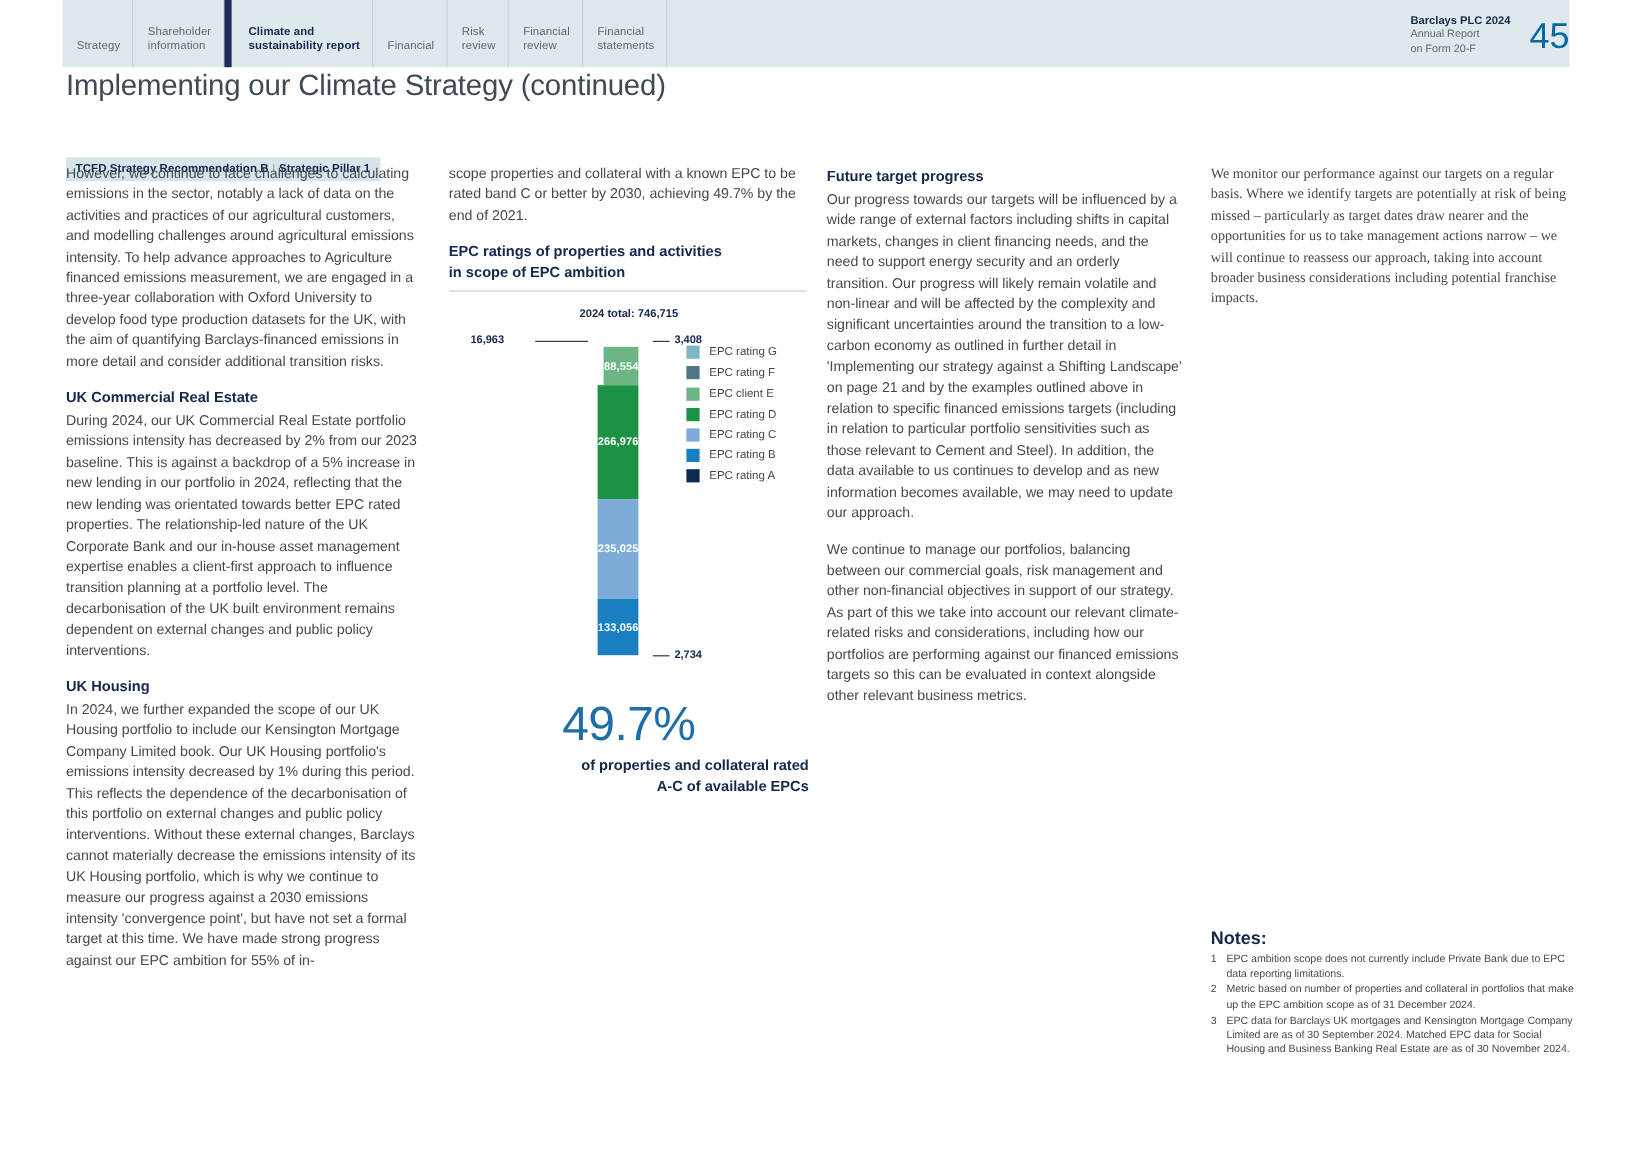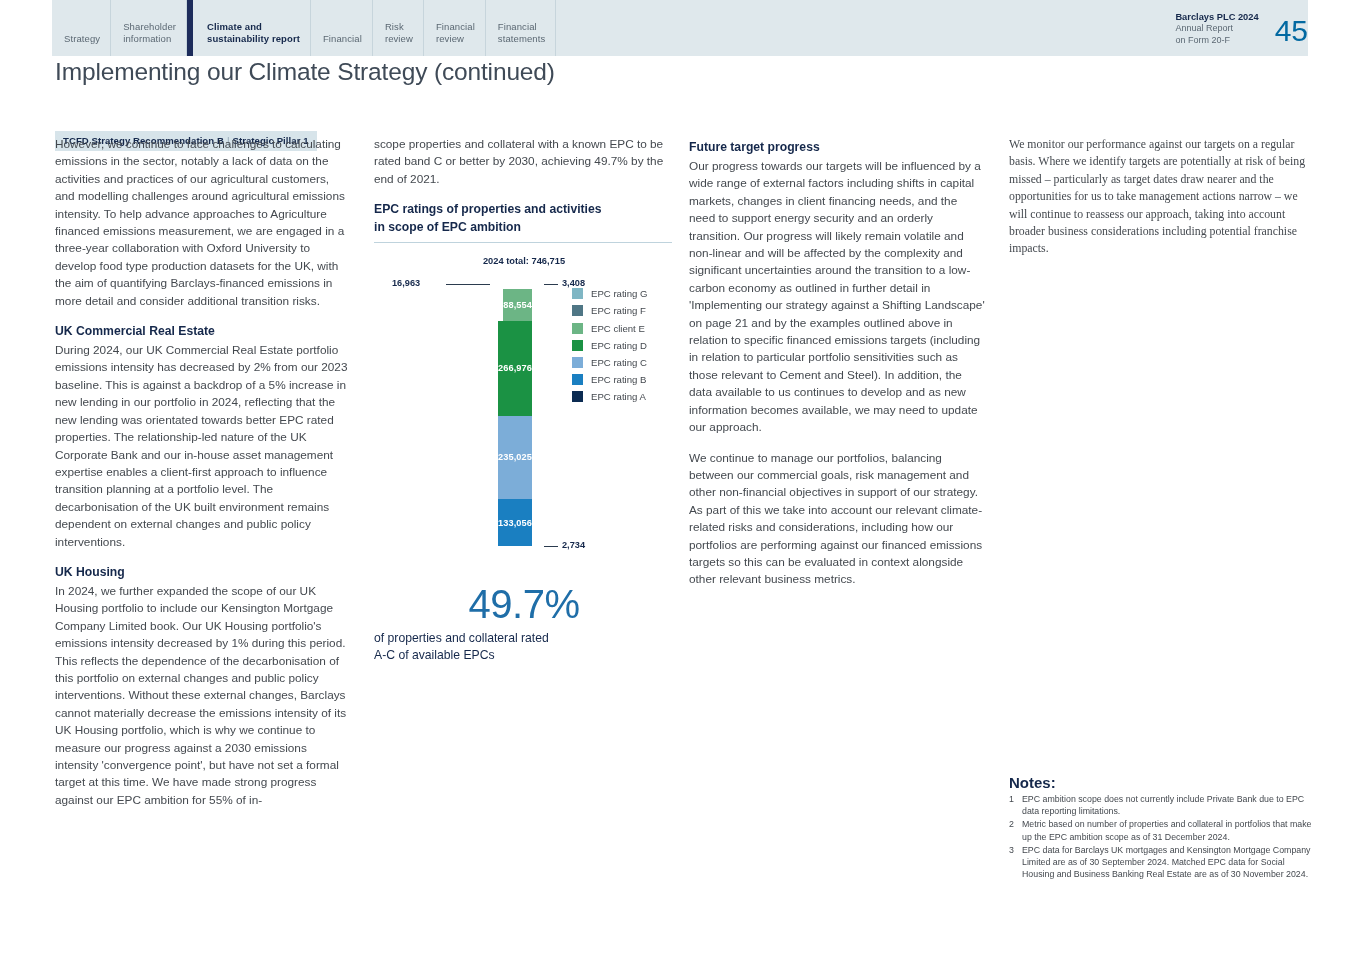--- a/index.html
+++ b/index.html
@@ -114,21 +114,21 @@
   .legend { position: absolute; left: 198px; top: 12px; }
   .legend-item { display: flex; align-items: center; margin-bottom: 6.2px; }
   .legend-swatch { width: 11px; height: 11px; margin-right: 8px; flex: none; }
   .legend-label { font-size: 9.6px; color: #44494f; }
 
   .big-stat {
     text-align: center; font-size: 40px; font-weight: 300;
     color: #1f6ea8; letter-spacing: -0.5px; margin-top: 26px; line-height: 44px;
   }
   .big-stat-sub {
-    text-align: left; font-size: 12.2px; font-weight: normal;
+    text-align: right; font-size: 12.2px; font-weight: bold;
     color: #15284b; line-height: 17px; margin-top: 4px;
   }
 
   
   .info-box {
     position: absolute; left: 1009px; top: 285px; width: 302px;
     background: #dfe8ec; display: flex; align-items: flex-start;
     padding: 9px 10px 10px 10px;
   }
   .info-plus {

